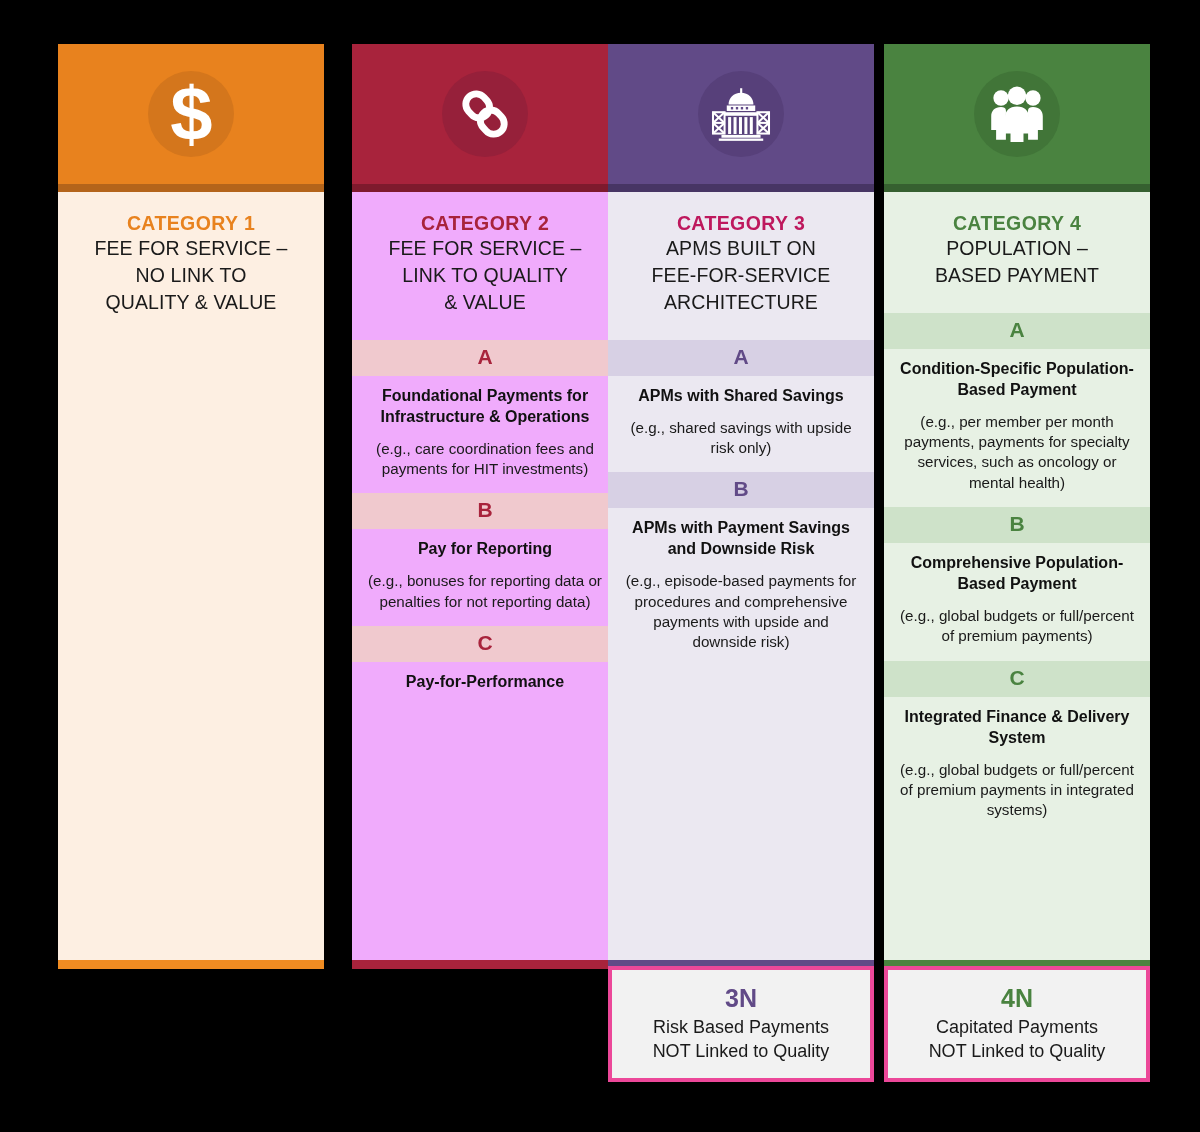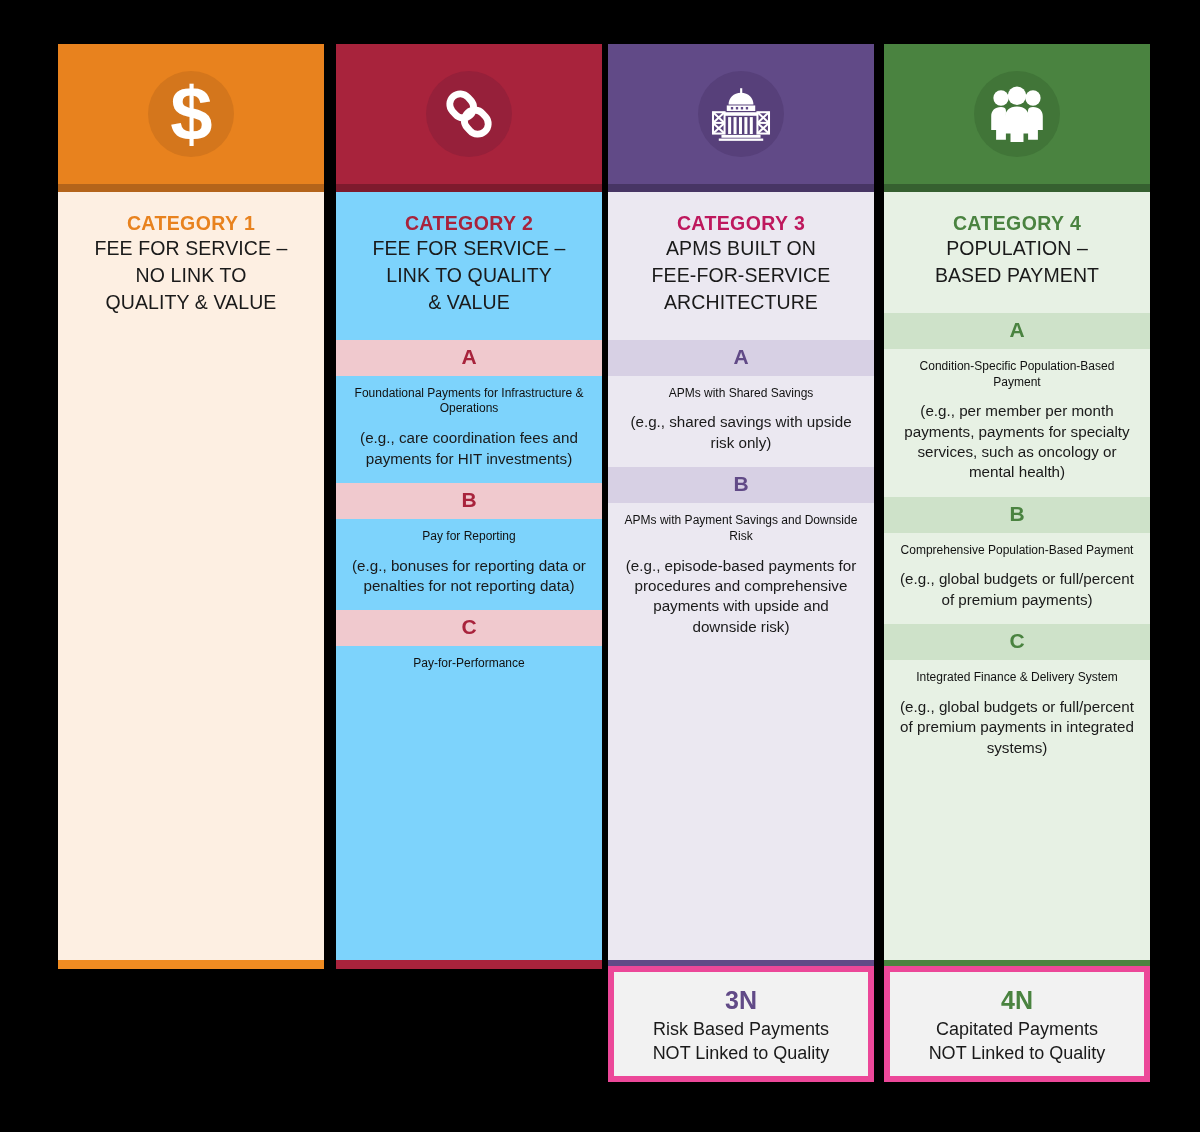--- a/index.html
+++ b/index.html
@@ -44,34 +44,34 @@
     letter-spacing: .1px;
   }
 
   
   .letter-band {
     text-align: center; font-size: 21px; font-weight: bold;
     padding: 5px 0 7px;
   }
   .sub-body { padding: 10px 14px 14px; text-align: center; }
   .sub-title {
-    font-size: 12px; font-weight: normal; color: #111;
+    font-size: 16px; font-weight: bold; color: #111;
     line-height: 1.31; margin-bottom: 11px;
   }
   .sub-eg {
     font-size: 15.2px; color: #1a1a1a; line-height: 1.34;
   }
   .filler { width: 100%; }
   .bottom-bar { height: 9px; width: 100%; }
 
   
   .n-footer {
     position: absolute; width: 266px;
     background: #f2f2f2;
-    border: 6px solid #ec4899;
+    border: 4px solid #ec4899;
     text-align: center;
     padding: 14px 8px 18px;
   }
   .n-code { font-size: 25px; font-weight: bold; margin-bottom: 3px; }
   .n-text { font-size: 18px; color: #1a1a1a; line-height: 1.32; }
 </style>
 </head>
 <body>
 
 <div class="board">
@@ -84,21 +84,21 @@
         </div>
       </div>
       <div class="col-header-shadow" style="background: rgb(180, 100, 26);"></div>
       <div class="title-block">
         <div class="cat-label" style="color: rgb(232, 130, 30);">CATEGORY 1</div>
         <div class="cat-title">FEE FOR SERVICE –<br>NO LINK TO<br>QUALITY &amp; VALUE</div>
       </div>
       <div class="filler" style="flex: 1 1 auto;"></div>
       <div class="bottom-bar" style="background: rgb(240, 140, 34);"></div>
     </div>
-    <div class="column" style="left: 336px; height: 925px; background: #7dd3fc; display: flex; flex-direction: column;">
+    <div class="column" style="left: 352px; height: 925px; background: #f0abfc; display: flex; flex-direction: column;">
       <div class="col-header" style="background: rgb(168, 35, 60);">
         <div class="icon-circle" style="background: rgb(150, 32, 58);">
           <span style="display: flex; align-items: center; justify-content: center;">
             <svg width="58" height="58" viewBox="0 0 64 64" fill="none" stroke="#ffffff" stroke-width="7.5" stroke-linecap="round">
               <g transform="rotate(-42 32 32)">
                 <rect x="20.5" y="6" width="23" height="28" rx="11.5"></rect>
                 <rect x="20.5" y="30" width="23" height="28" rx="11.5"></rect>
               </g>
             </svg>
           </span>

